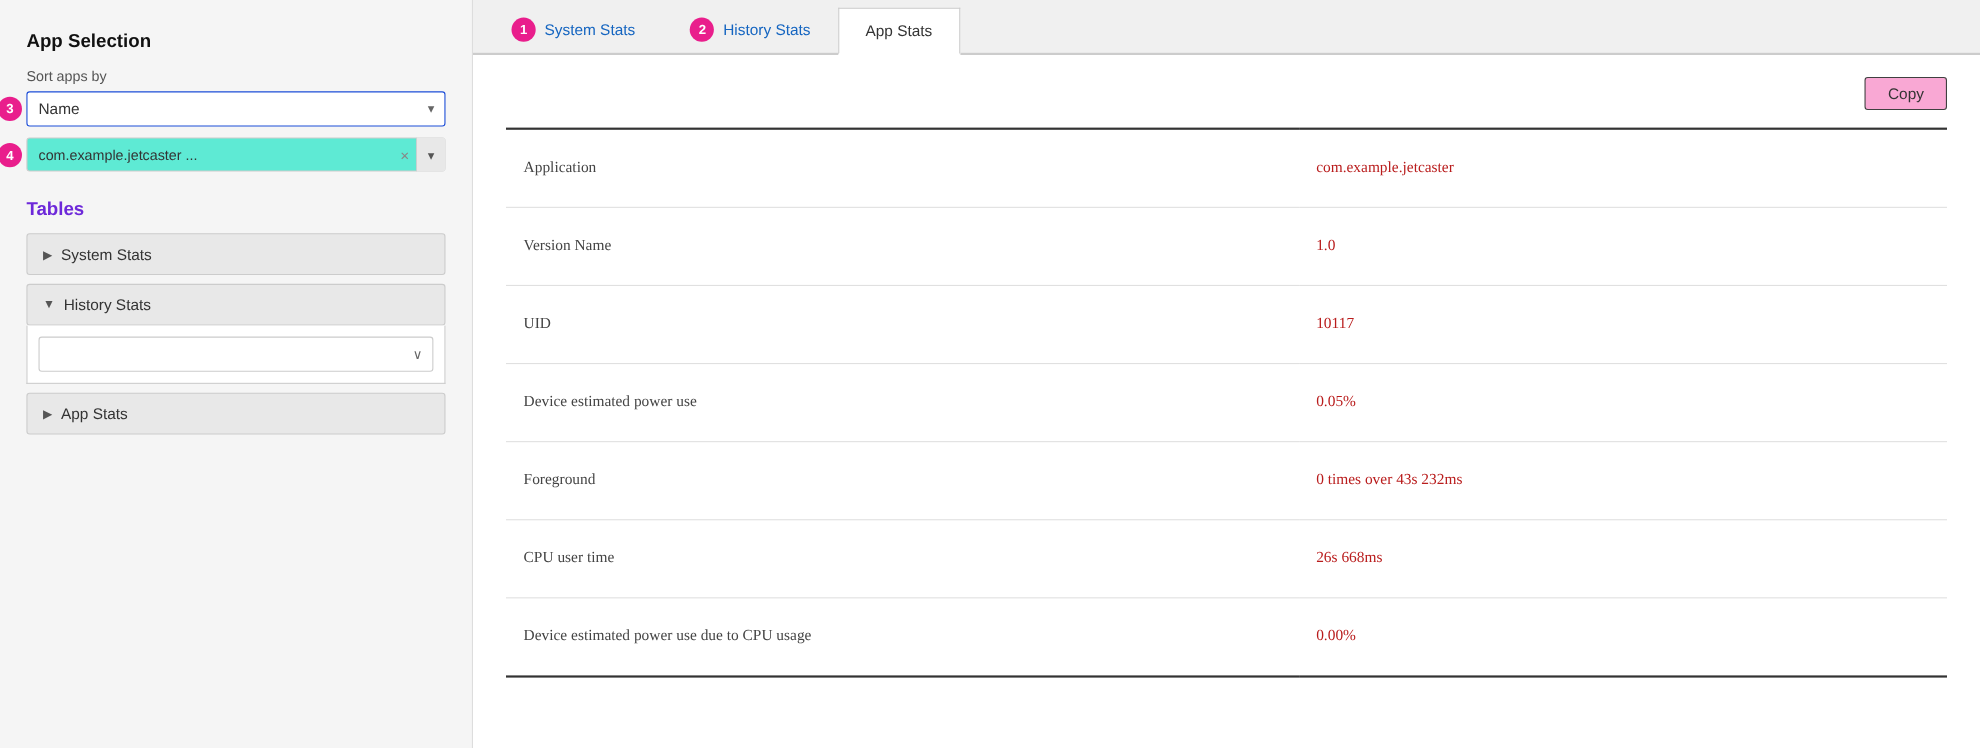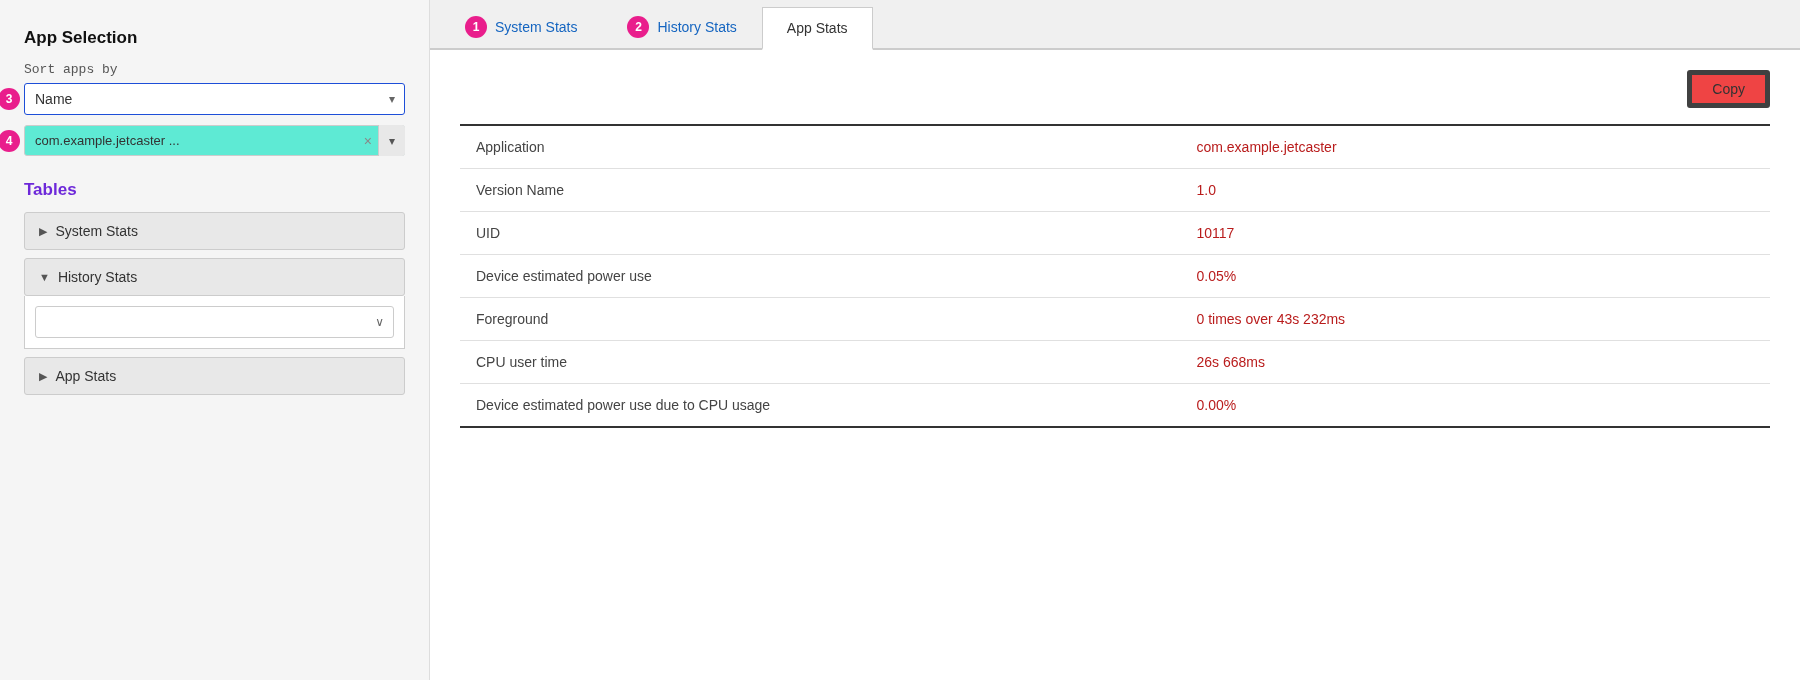--- a/index.html
+++ b/index.html
@@ -26,21 +26,20 @@
     .sidebar-title {
       font-size: 17px;
       font-weight: 700;
       margin-bottom: 14px;
       color: #111;
     }
     .sort-label {
       font-size: 13px;
       color: #555;
       margin-bottom: 6px;
-      font-family: Liberation Mono, monospace;
     }
     .select-wrapper {
       position: relative;
       margin-bottom: 10px;
     }
     .select-wrapper select {
       width: 100%;
       padding: 7px 32px 7px 10px;
       border: 1px solid #1d4ed8;
       border-radius: 3px;
@@ -210,44 +209,45 @@
       flex: 1;
       padding: 20px 30px;
     }
     .copy-bar {
       display: flex;
       justify-content: flex-end;
       margin-bottom: 16px;
     }
     .copy-btn {
       padding: 6px 20px;
-      border: 5px solid #404040;
-      background: #ef4444;
+      border: 1px solid #404040;
+      background: #f9a8d4;
       border-radius: 3px;
       cursor: pointer;
       font-size: 14px;
       color: #333;
     }
     .stats-table {
       width: 100%;
       border-collapse: collapse;
     }
     .stats-table tr {
       border-bottom: 1px solid #e0e0e0;
     }
     .stats-table tr:first-child {
       border-top: 2px solid #333;
     }
     .stats-table tr:last-child {
       border-bottom: 2px solid #333;
     }
     .stats-table td {
-      padding: 13px 16px;
-      font-size: 14px;
-      color: #333;
+      padding: 27px 16px;
+      font-size: 14px;
+      color: #333;
+      font-family: Liberation Serif, serif;
     }
     .stats-table td:first-child {
       width: 55%;
       color: #444;
     }
     .stats-table td:last-child {
       color: #b91c1c;
     }
   </style>
 </head>

